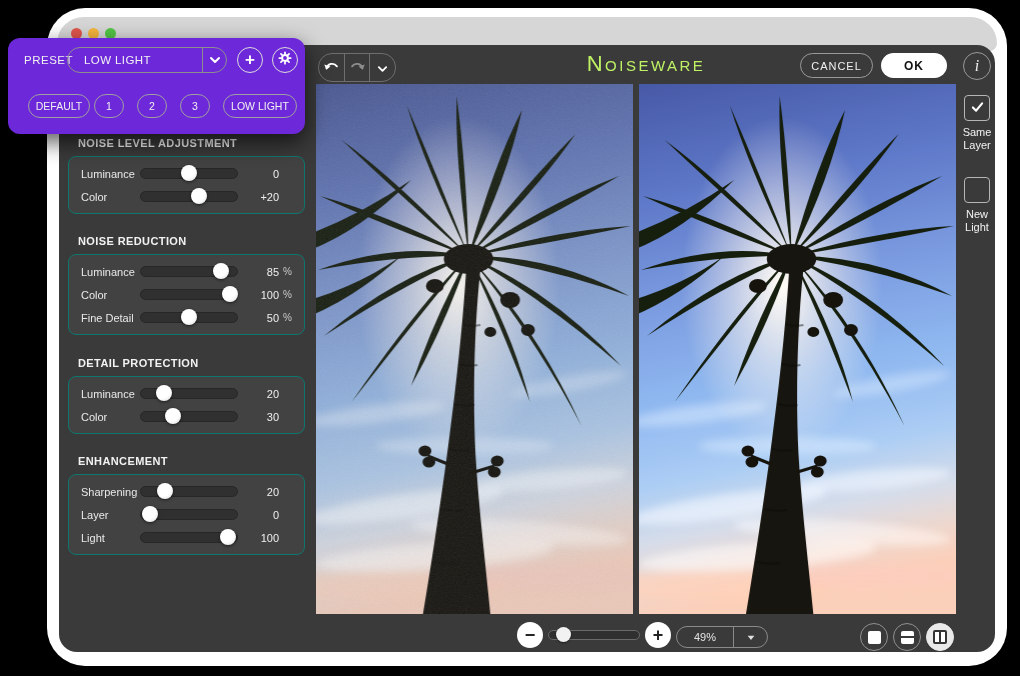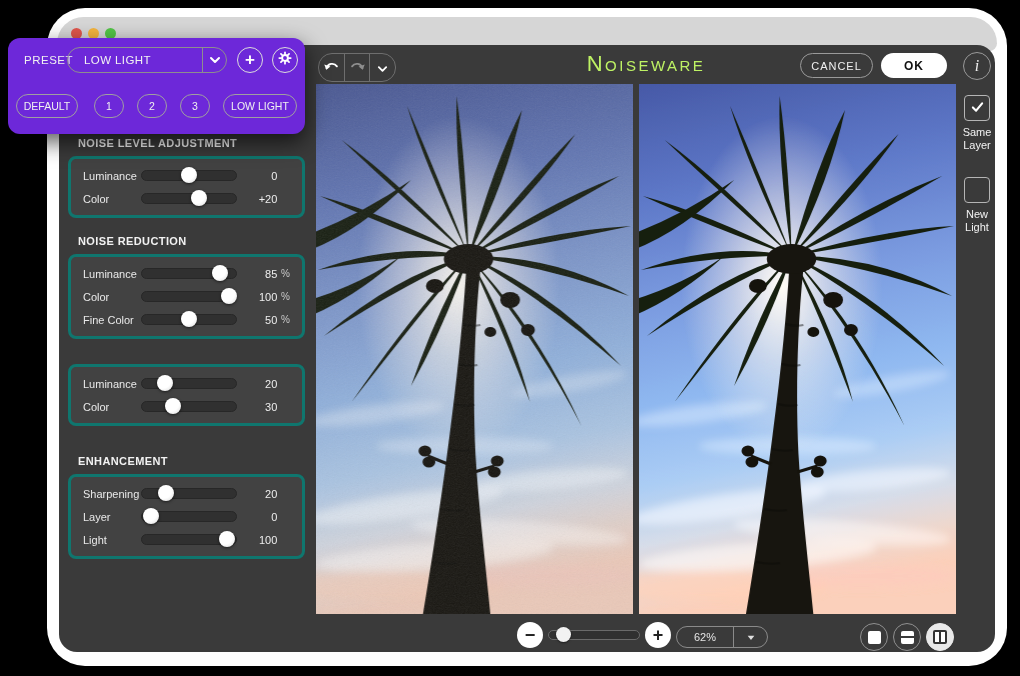--- a/index.html
+++ b/index.html
@@ -34,21 +34,21 @@
   .layer-rail{position:absolute;left:898px;top:50px;width:40px;text-align:center;}
   .checkbox{width:24px;height:24px;border:1px solid #b5b5b5;border-radius:4px;margin:0 auto;cursor:pointer;
             display:flex;align-items:center;justify-content:center;}
   .rail-label{margin-top:5px;color:#f2f2f2;font-size:11px;line-height:13px;}
   .rail-gap{height:25px;}
 
   
   .left-panel{position:absolute;left:0;top:0;width:255px;height:560px;}
   .section{position:absolute;left:0;width:255px;}
   .sec-title{margin-left:19px;color:#f2f2f2;font-size:11px;font-weight:bold;letter-spacing:.4px;}
-  .group-box{margin:7px 0 0 9px;width:237px;background:#424242;border:3px solid #0f766e;border-radius:8px;
+  .group-box{margin:7px 0 0 9px;width:237px;background:#424242;border:1px solid #0f766e;border-radius:8px;
              box-sizing:border-box;padding:5px 0;}
   .srow{display:flex;align-items:center;height:23px;padding:0 12px;}
   .srow-label{width:64px;color:#e9e9e9;font-size:11px;}
   .track{position:relative;width:106px;height:11px;background:#303030;border:1px solid #272727;border-radius:6px;
          box-sizing:border-box;cursor:pointer;}
   .thumb{position:absolute;top:-4px;width:16px;height:16px;border-radius:50%;
          background:radial-gradient(circle at 35% 30%, #ffffff 0 55%, #d8d8d8);box-shadow:0 1px 3px rgba(0,0,0,.55);cursor:grab;}
   .srow-value{margin-left:auto;width:44px;text-align:right;color:#eee;font-size:11px;}
   .srow-unit{width:14px;text-align:right;color:#c9c9c9;font-size:10px;}
 
@@ -195,31 +195,32 @@
             </div>
             <div class="srow">
               <span class="srow-label">Color</span>
               <span class="track">
                   <span class="thumb" style="left:calc(96% - 12px)"></span>
                 </span>
               <span class="srow-value">100</span>
               <span class="srow-unit">%</span>
             </div>
             <div class="srow">
-              <span class="srow-label">Fine Color</span>
+              <span class="srow-label">Fine Detail</span>
               <span class="track">
                   <span class="thumb" style="left:calc(50% - 8px)"></span>
                 </span>
               <span class="srow-value">50</span>
               <span class="srow-unit">%</span>
             </div>
           </div>
         </div>
 
         <div class="section" style="top:312px">
+          <div class="sec-title">DETAIL PROTECTION</div>
           <div class="group-box">
             <div class="srow">
               <span class="srow-label">Luminance</span>
               <span class="track">
                   <span class="thumb" style="left:calc(22% - 6px)"></span>
                 </span>
               <span class="srow-value">20</span>
               <span class="srow-unit"></span>
             </div>
             <div class="srow">
@@ -363,21 +364,21 @@
       <div class="circle-btn" style="left:458px;top:577px">
         <span>−</span>
       </div>
       <div class="zoom-track">
         <span class="zoom-thumb" style="left:calc(14% - 6px)"></span>
       </div>
       <div class="circle-btn" style="left:586px;top:577px">
         <span>+</span>
       </div>
       <div class="zoom-dd">
-        <span class="zoom-dd-value">62%</span>
+        <span class="zoom-dd-value">49%</span>
         <span class="zoom-dd-arrow">
           <svg width="10" height="7" viewBox="0 0 12 8">
               <polygon points="2,2 10,2 6,7" fill="#e0e0e0"></polygon>
             </svg>
         </span>
       </div>
       <div class="view-btn" style="left:801px">
         <span class="vi-square"></span>
       </div>
       <div class="view-btn" style="left:834px">
@@ -413,20 +414,20 @@
             <line x1="2.2" y1="12" x2="5.2" y2="12"></line>
               <line x1="18.8" y1="12" x2="21.8" y2="12"></line>
             <line x1="5" y1="5" x2="7.2" y2="7.2"></line>
               <line x1="16.8" y1="16.8" x2="19" y2="19"></line>
             <line x1="5" y1="19" x2="7.2" y2="16.8"></line>
               <line x1="16.8" y1="7.2" x2="19" y2="5"></line>
           </g>
         </svg>
       </span>
     </div>
-    <div class="preset-pill" style="left:8px;width:62px">DEFAULT</div>
+    <div class="preset-pill" style="left:20px;width:62px">DEFAULT</div>
     <div class="preset-pill" style="left:86px;width:30px">1</div>
     <div class="preset-pill" style="left:129px;width:30px">2</div>
     <div class="preset-pill" style="left:172px;width:30px">3</div>
     <div class="preset-pill" style="left:215px;width:74px">LOW LIGHT</div>
   </div>
 
 </div>
 
 </body></html>

